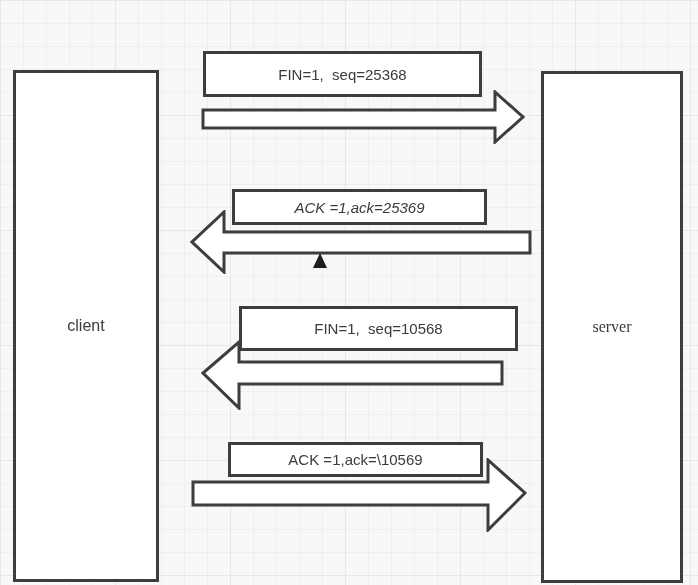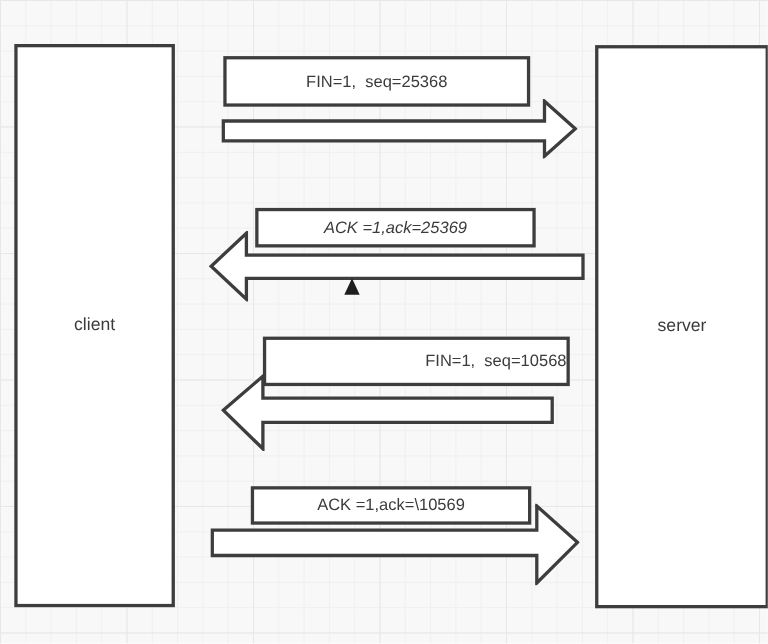--- a/index.html
+++ b/index.html
@@ -21,37 +21,38 @@
   }
 
   .entity {
     position: absolute;
     background: var(--fill, #ffffff);
     border: 3px solid var(--stroke, #3d3d3d);
     display: flex;
     align-items: center;
     justify-content: center;
     font-size: 16px;
+    margin-top: 30px;
   }
   .entity--client { left: 13px;  top: 40px; width: 146px; height: 512px; }
-  .entity--server { left: 541px; top: 41px; width: 158px; height: 512px; }
+  .entity--server { left: 541px; top: 41px; width: 142px; height: 512px; font-family: Liberation Serif, serif; }
 
   .msg-box {
     position: absolute;
     background: var(--fill, #ffffff);
     border: 3px solid var(--stroke, #3d3d3d);
     display: flex;
     align-items: center;
     justify-content: center;
     font-size: 15px;
     white-space: pre;
   }
   .msg-box--1 { left: 203px; top: 51px;  width: 279px; height: 46px; }
   .msg-box--2 { left: 232px; top: 189px; width: 255px; height: 36px; font-style: italic; }
-  .msg-box--3 { left: 239px; top: 306px; width: 279px; height: 45px; justify-content: flex-end; }
+  .msg-box--3 { left: 239px; top: 306px; width: 279px; height: 45px; }
   .msg-box--4 { left: 228px; top: 442px; width: 255px; height: 35px; text-align: right; }
 
   .arrow { position: absolute; display: block; }
   .arrow polygon {
     fill: var(--fill, #ffffff);
     stroke: var(--stroke, #3d3d3d);
     stroke-width: 3;
     stroke-linejoin: miter;
   }
   .arrow--1 { left: 201px; top: 90px;  }

